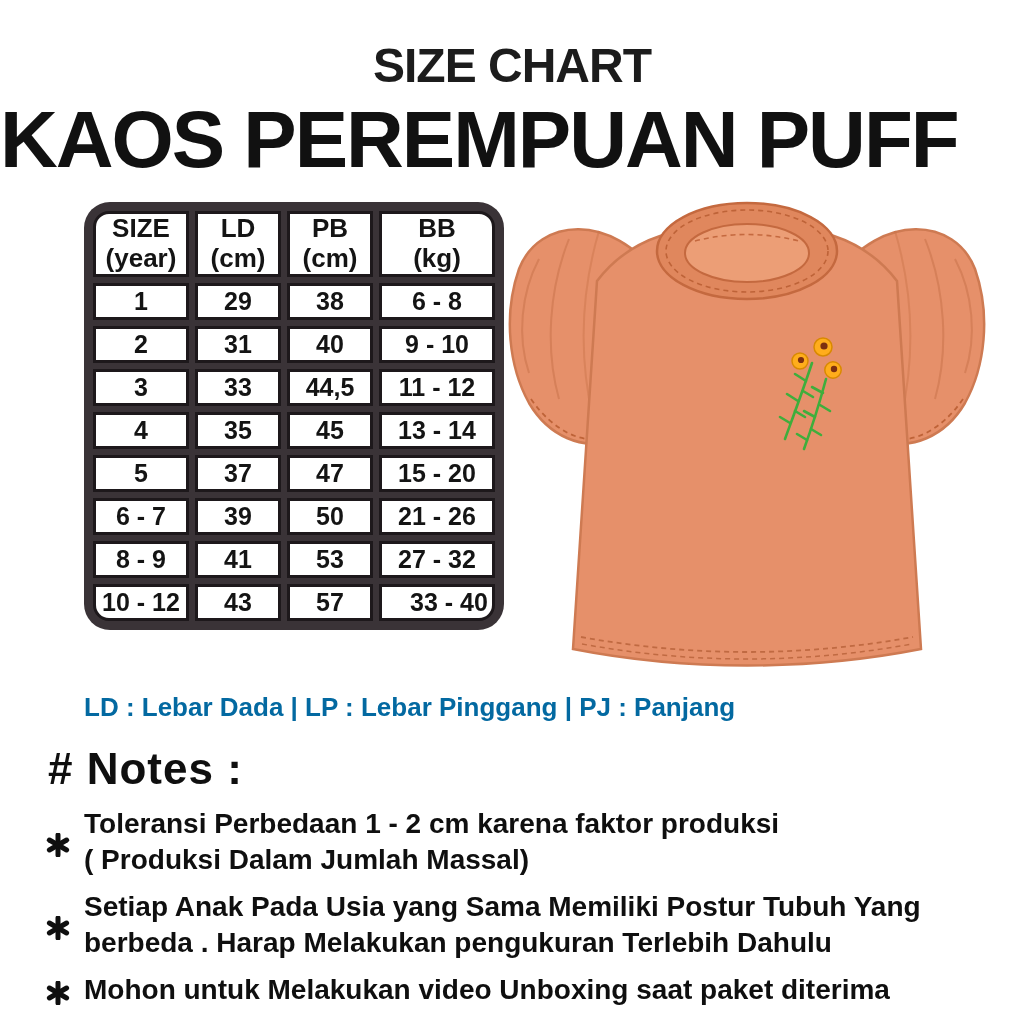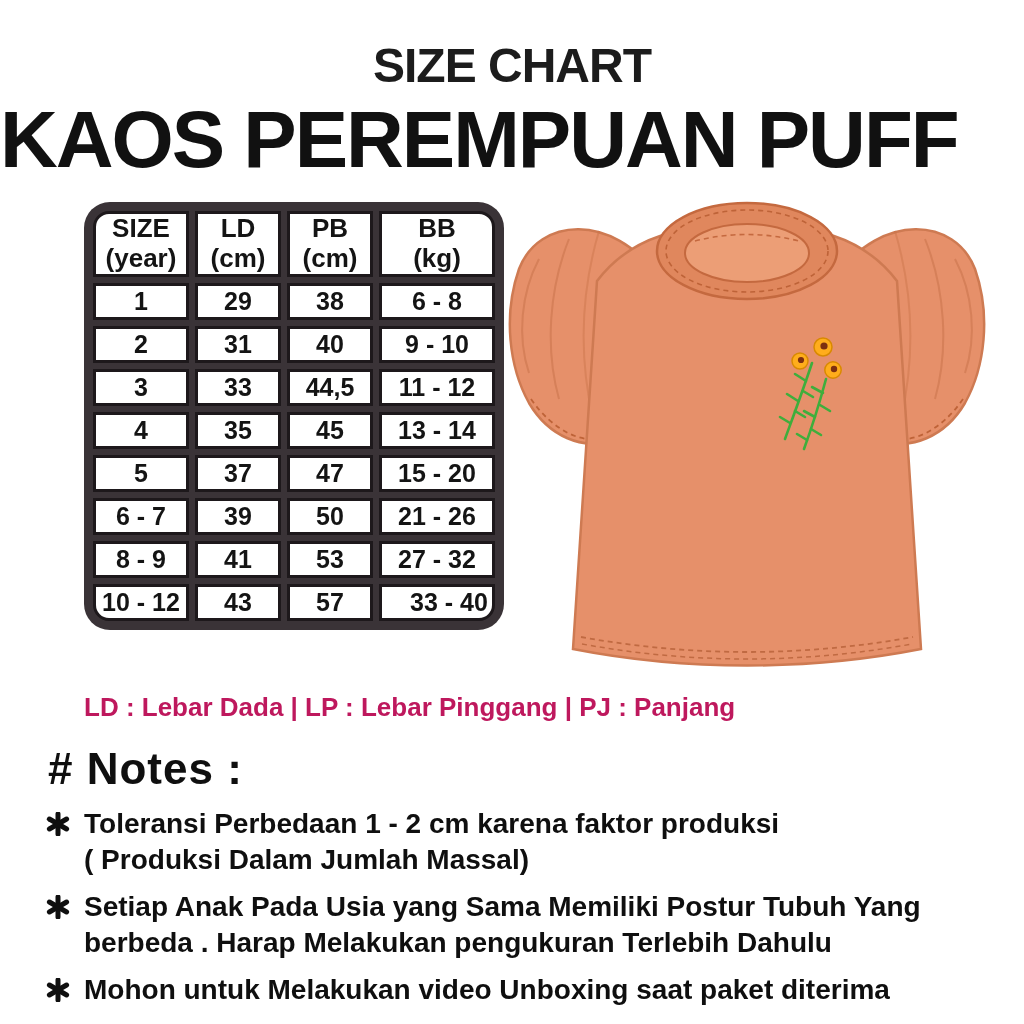--- a/index.html
+++ b/index.html
@@ -81,41 +81,41 @@
     top: 197px; left: 497px;
     width: 520px; height: 490px;
   }
 
   
   .legend {
     position: absolute;
     top: 692px; left: 84px;
     font-size: 26px;
     font-weight: bold;
-    color: #be185d;
+    color: #0369a1;
     white-space: nowrap;
   }
 
   
   .notes-heading {
     position: absolute;
     top: 744px; left: 48px;
     font-size: 44px;
     font-weight: bold;
     color: #0f0f0f;
     letter-spacing: 1px;
   }
   .notes-list {
     position: absolute;
     top: 806px; left: 46px;
     width: 950px;
   }
   .note {
     display: flex;
-    align-items: flex-start;
+    align-items: center;
     margin-bottom: 11px;
   }
   .note .ast {
     flex: 0 0 24px;
     width: 24px; height: 24px;
     margin: 6px 14px 0 0;
   }
   .note-text {
     font-size: 28px;
     font-weight: bold;

